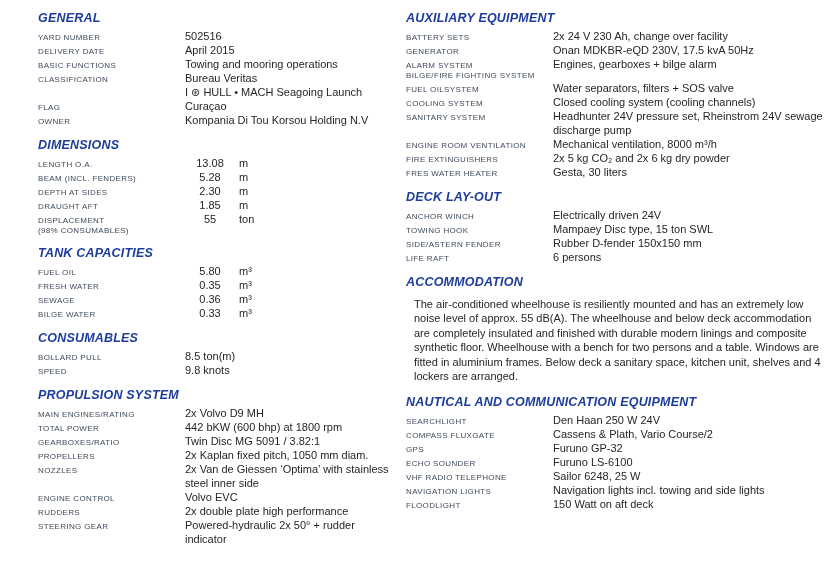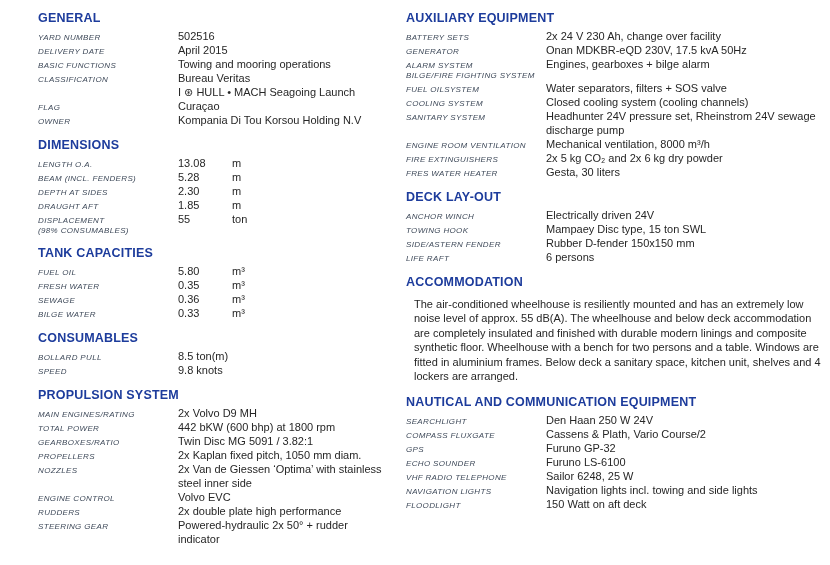--- a/index.html
+++ b/index.html
@@ -20,46 +20,46 @@
   .col-right { left: 406px; width: 428px; }
 
   .section { margin-bottom: 11px; }
 
   .section-title {
     font-size: 12.5px;
     font-weight: bold;
     color: var(--heading, #1d3c9c);
     margin: 0 0 4px 0;
     letter-spacing: 0.2px;
+    font-style: italic;
   }
 
   .row { display: flex; align-items: baseline; }
 
   .label {
     flex: 0 0 130px;
-    padding-right: 10px;
+    padding-right: 17px;
     box-sizing: content-box;
     font-size: 8px;
     line-height: 9.5px;
     letter-spacing: 0.35px;
     color: var(--label, #3f4a5a);
     white-space: pre-line;
     text-transform: uppercase;
-    font-style: italic;
   }
 
   .value {
     flex: 1 1 auto;
     font-size: 11px;
     line-height: 14px;
     color: var(--value, #262626);
     white-space: pre-line;
   }
 
-  .num  { display: inline-block; width: 50px; text-align: left; }
+  .num  { display: inline-block; width: 50px; text-align: center; }
   .unit { margin-left: 4px; }
 
   .para {
     margin: 8px;
     font-size: 11px;
     line-height: 14.6px;
     color: var(--value, #262626);
   }
 </style>
 </head>

